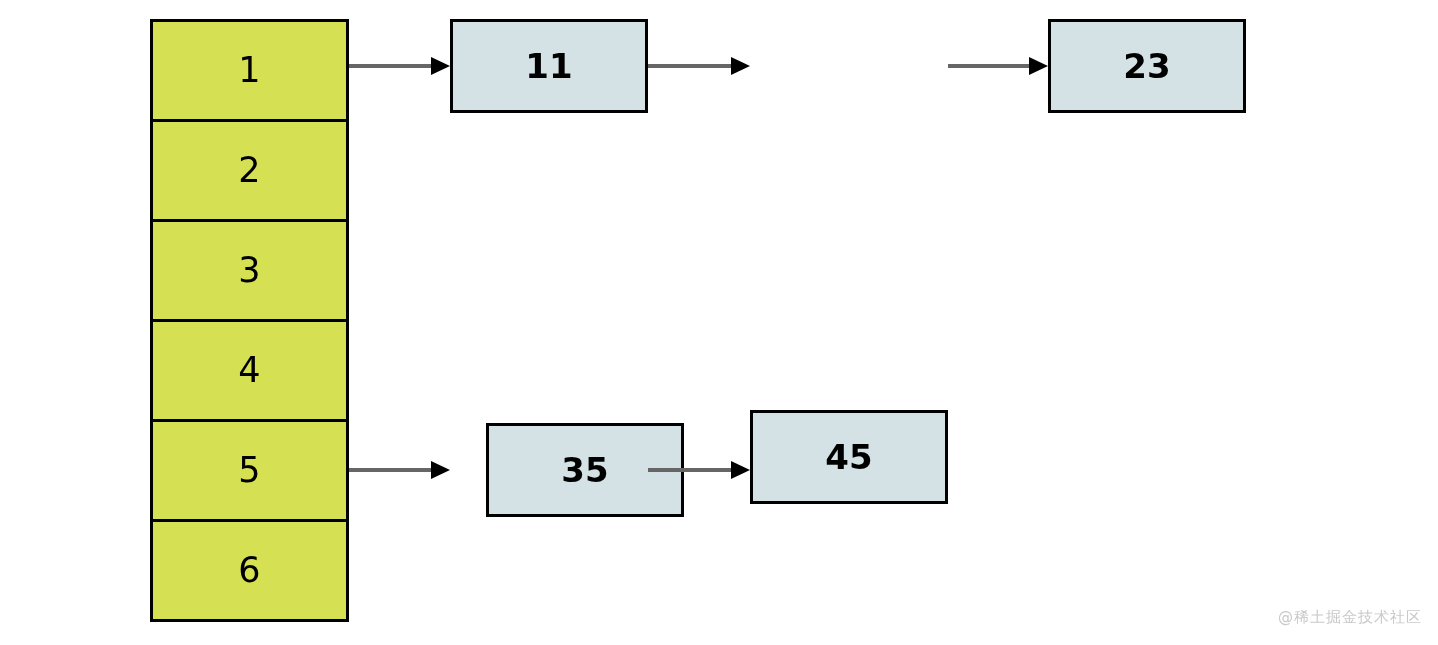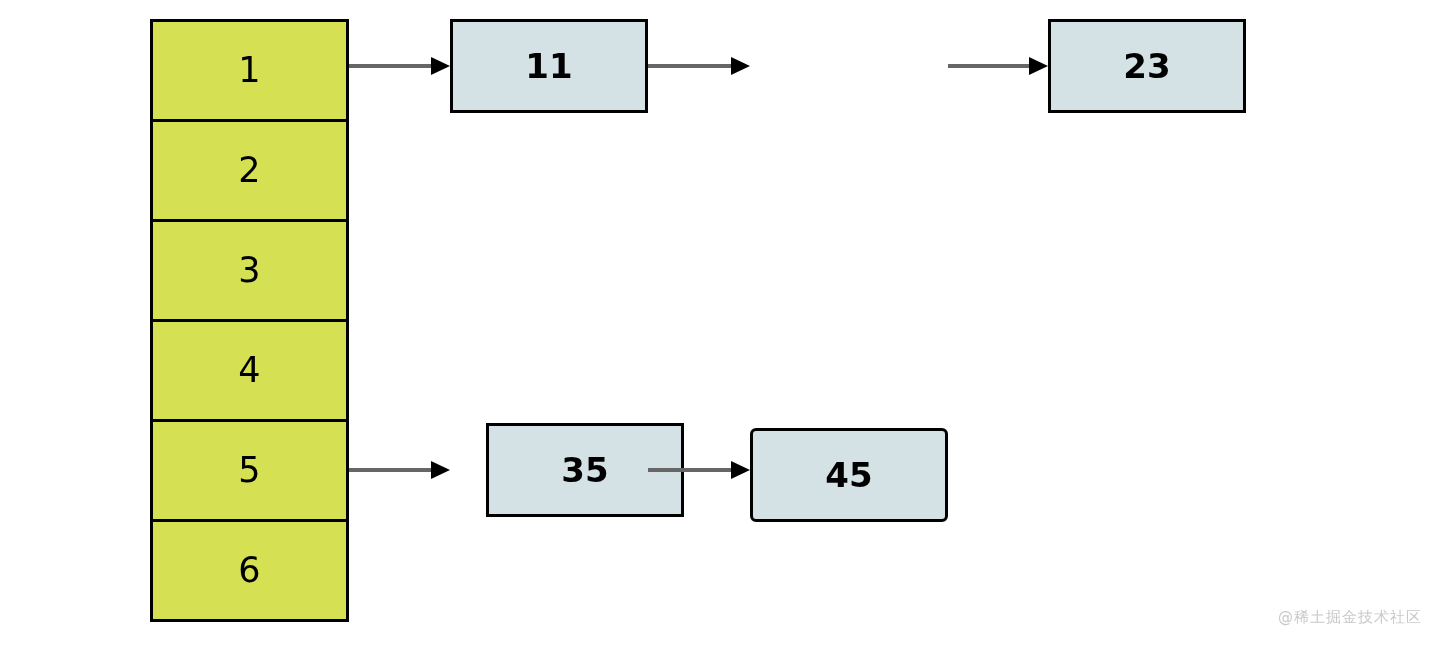--- a/index.html
+++ b/index.html
@@ -134,17 +134,17 @@
 
   <div class="node" style="left:450px; top:423px;margin-left:36px;">35</div>
 
   <div class="arrow" style="left:648px; top:459px; width:102px;">
     <svg width="102" height="22" viewBox="0 0 102 22">
       <line x1="0" y1="11" x2="85" y2="11" stroke="#666666" stroke-width="4"></line>
       <polygon points="83,2 102,11 83,20" fill="#000000"></polygon>
     </svg>
   </div>
 
-  <div class="node" style="left:750px; top:428px;border-radius:6px;">45</div>
+  <div class="node" style="left:750px; top:410px;">45</div>
 
   <div class="watermark">@稀土掘金技术社区</div>
 
 </div>
 
 </body></html>

